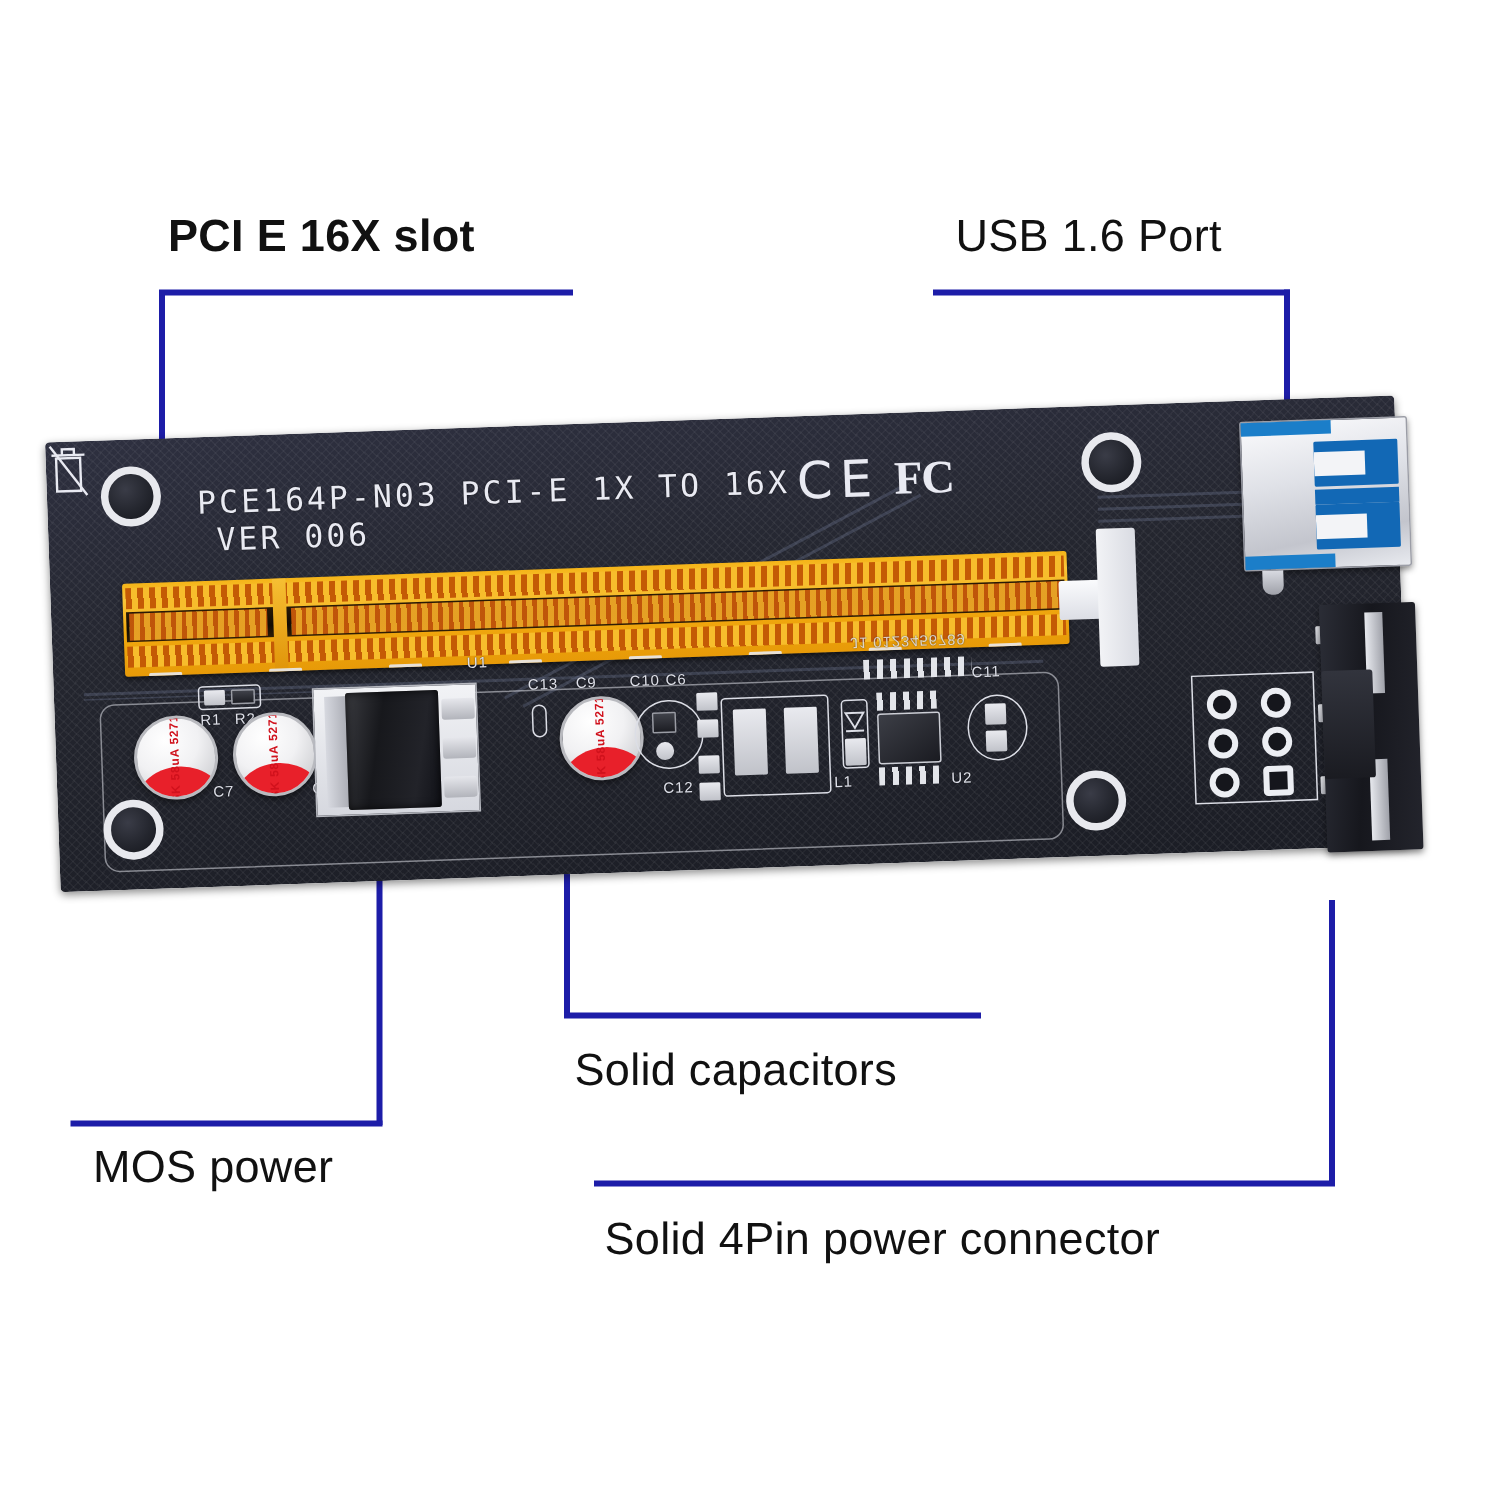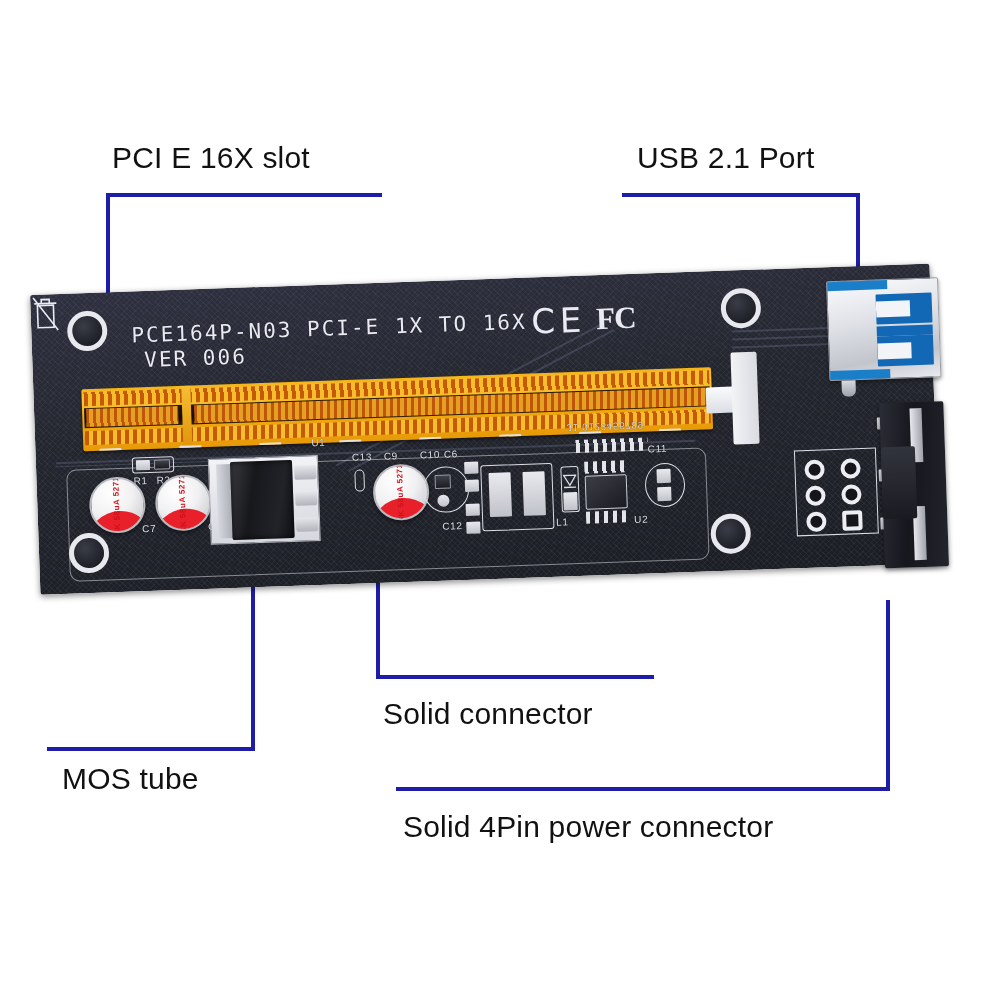--- a/index.html
+++ b/index.html
@@ -15,21 +15,21 @@
   
   .anno-label{
     position:absolute;
     color:#111111;
     font-size:30px;
     font-weight:400;
     letter-spacing:0.2px;
     white-space:nowrap;
     font-family:"Liberation Sans", sans-serif;
   }
-  .lbl-pcie{left:112px;top:141px;}
+  .lbl-pcie{left:112px;top:141px;font-weight:bold;}
   .lbl-usb{left:637px;top:141px;}
   .lbl-mos{left:62px;top:762px;}
   .lbl-solid{left:383px;top:697px;}
   .lbl-4pin{left:403px;top:810px;}
 
   
   .lead{position:absolute;background:#1d1da8;}
   .lead-h{height:4px;}
   .lead-v{width:4px;}
 
@@ -231,23 +231,23 @@
   <div class="lead lead-v mo-v"></div>
   <div class="lead lead-h mo-h"></div>
 
   <div class="lead lead-v so-v"></div>
   <div class="lead lead-h so-h"></div>
 
   <div class="lead lead-v fp-v"></div>
   <div class="lead lead-h fp-h"></div>
 
   <div class="anno-label lbl-pcie">PCI E 16X slot</div>
-  <div class="anno-label lbl-usb">USB 2.1 Port</div>
-  <div class="anno-label lbl-mos">MOS tube</div>
-  <div class="anno-label lbl-solid">Solid connector</div>
+  <div class="anno-label lbl-usb">USB 1.6 Port</div>
+  <div class="anno-label lbl-mos">MOS power</div>
+  <div class="anno-label lbl-solid">Solid capacitors</div>
   <div class="anno-label lbl-4pin">Solid 4Pin power connector</div>
 
   <div id="board-wrap">
 
     <div class="pcb">
 
       
       <div class="trace" style="left:20px;top:168px;width:640px;height:2px;"></div>
       <div class="trace diag" style="left:300px;top:180px;width:300px;height:2px;"></div>
       <div class="trace diag" style="left:312px;top:186px;width:300px;height:2px;"></div>

